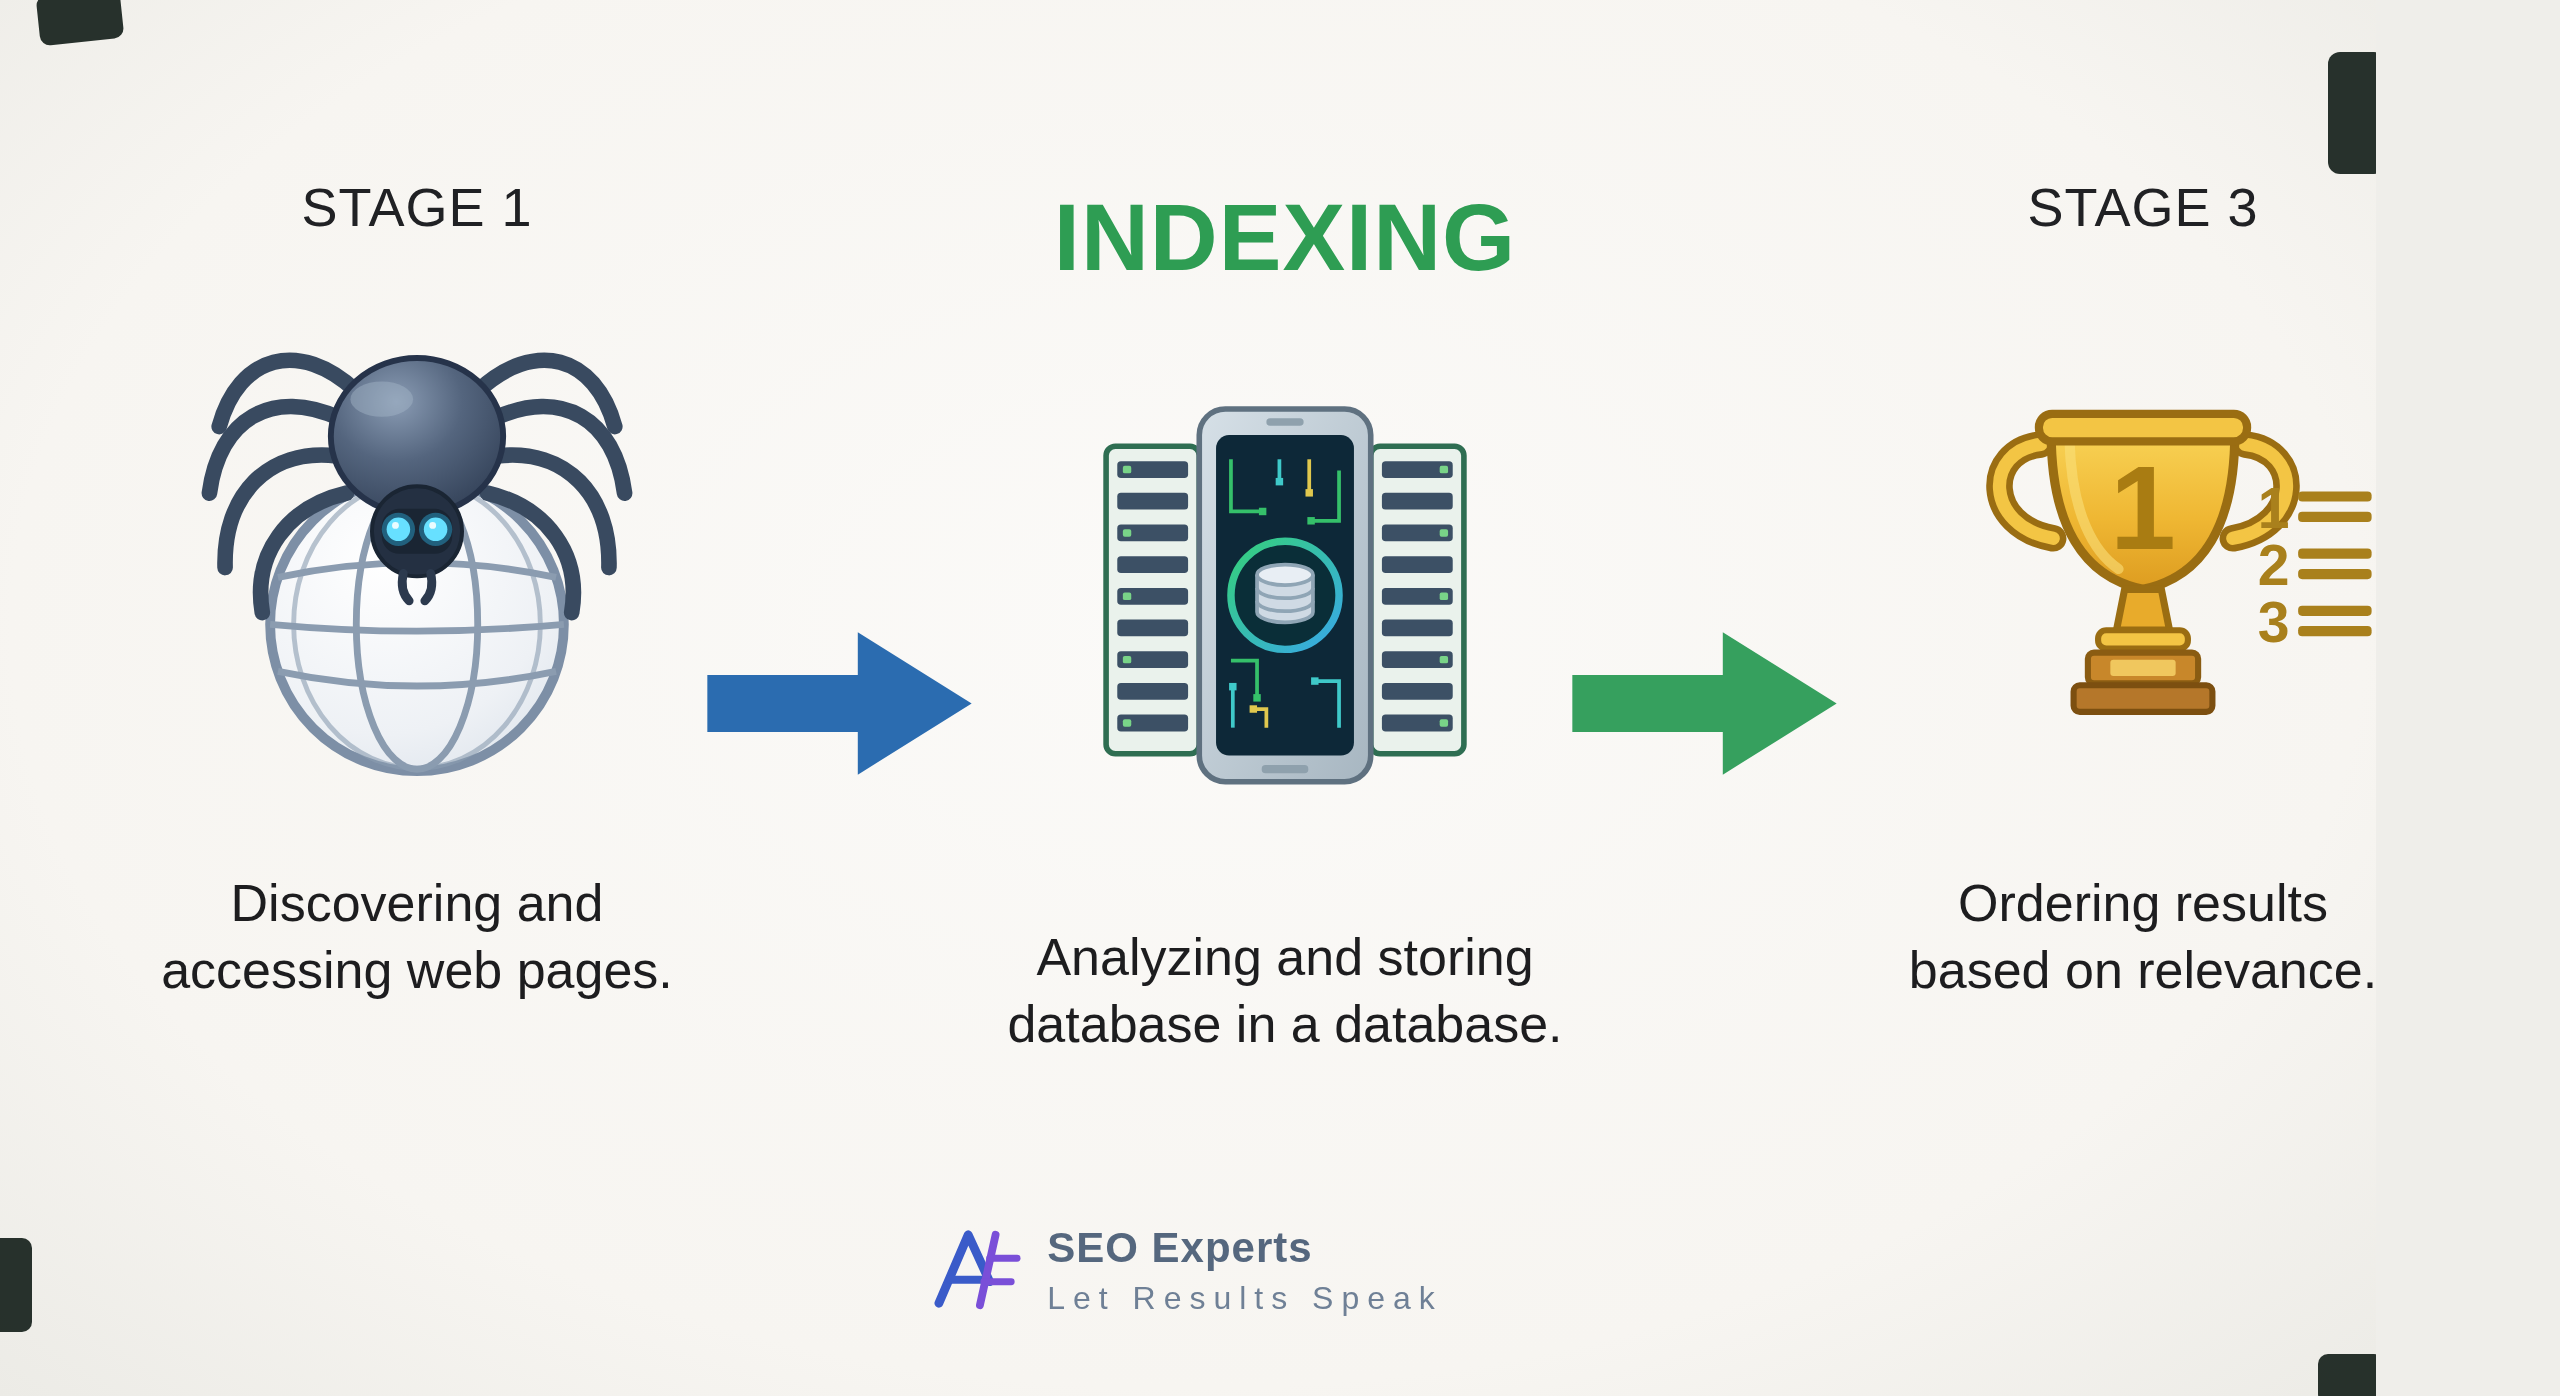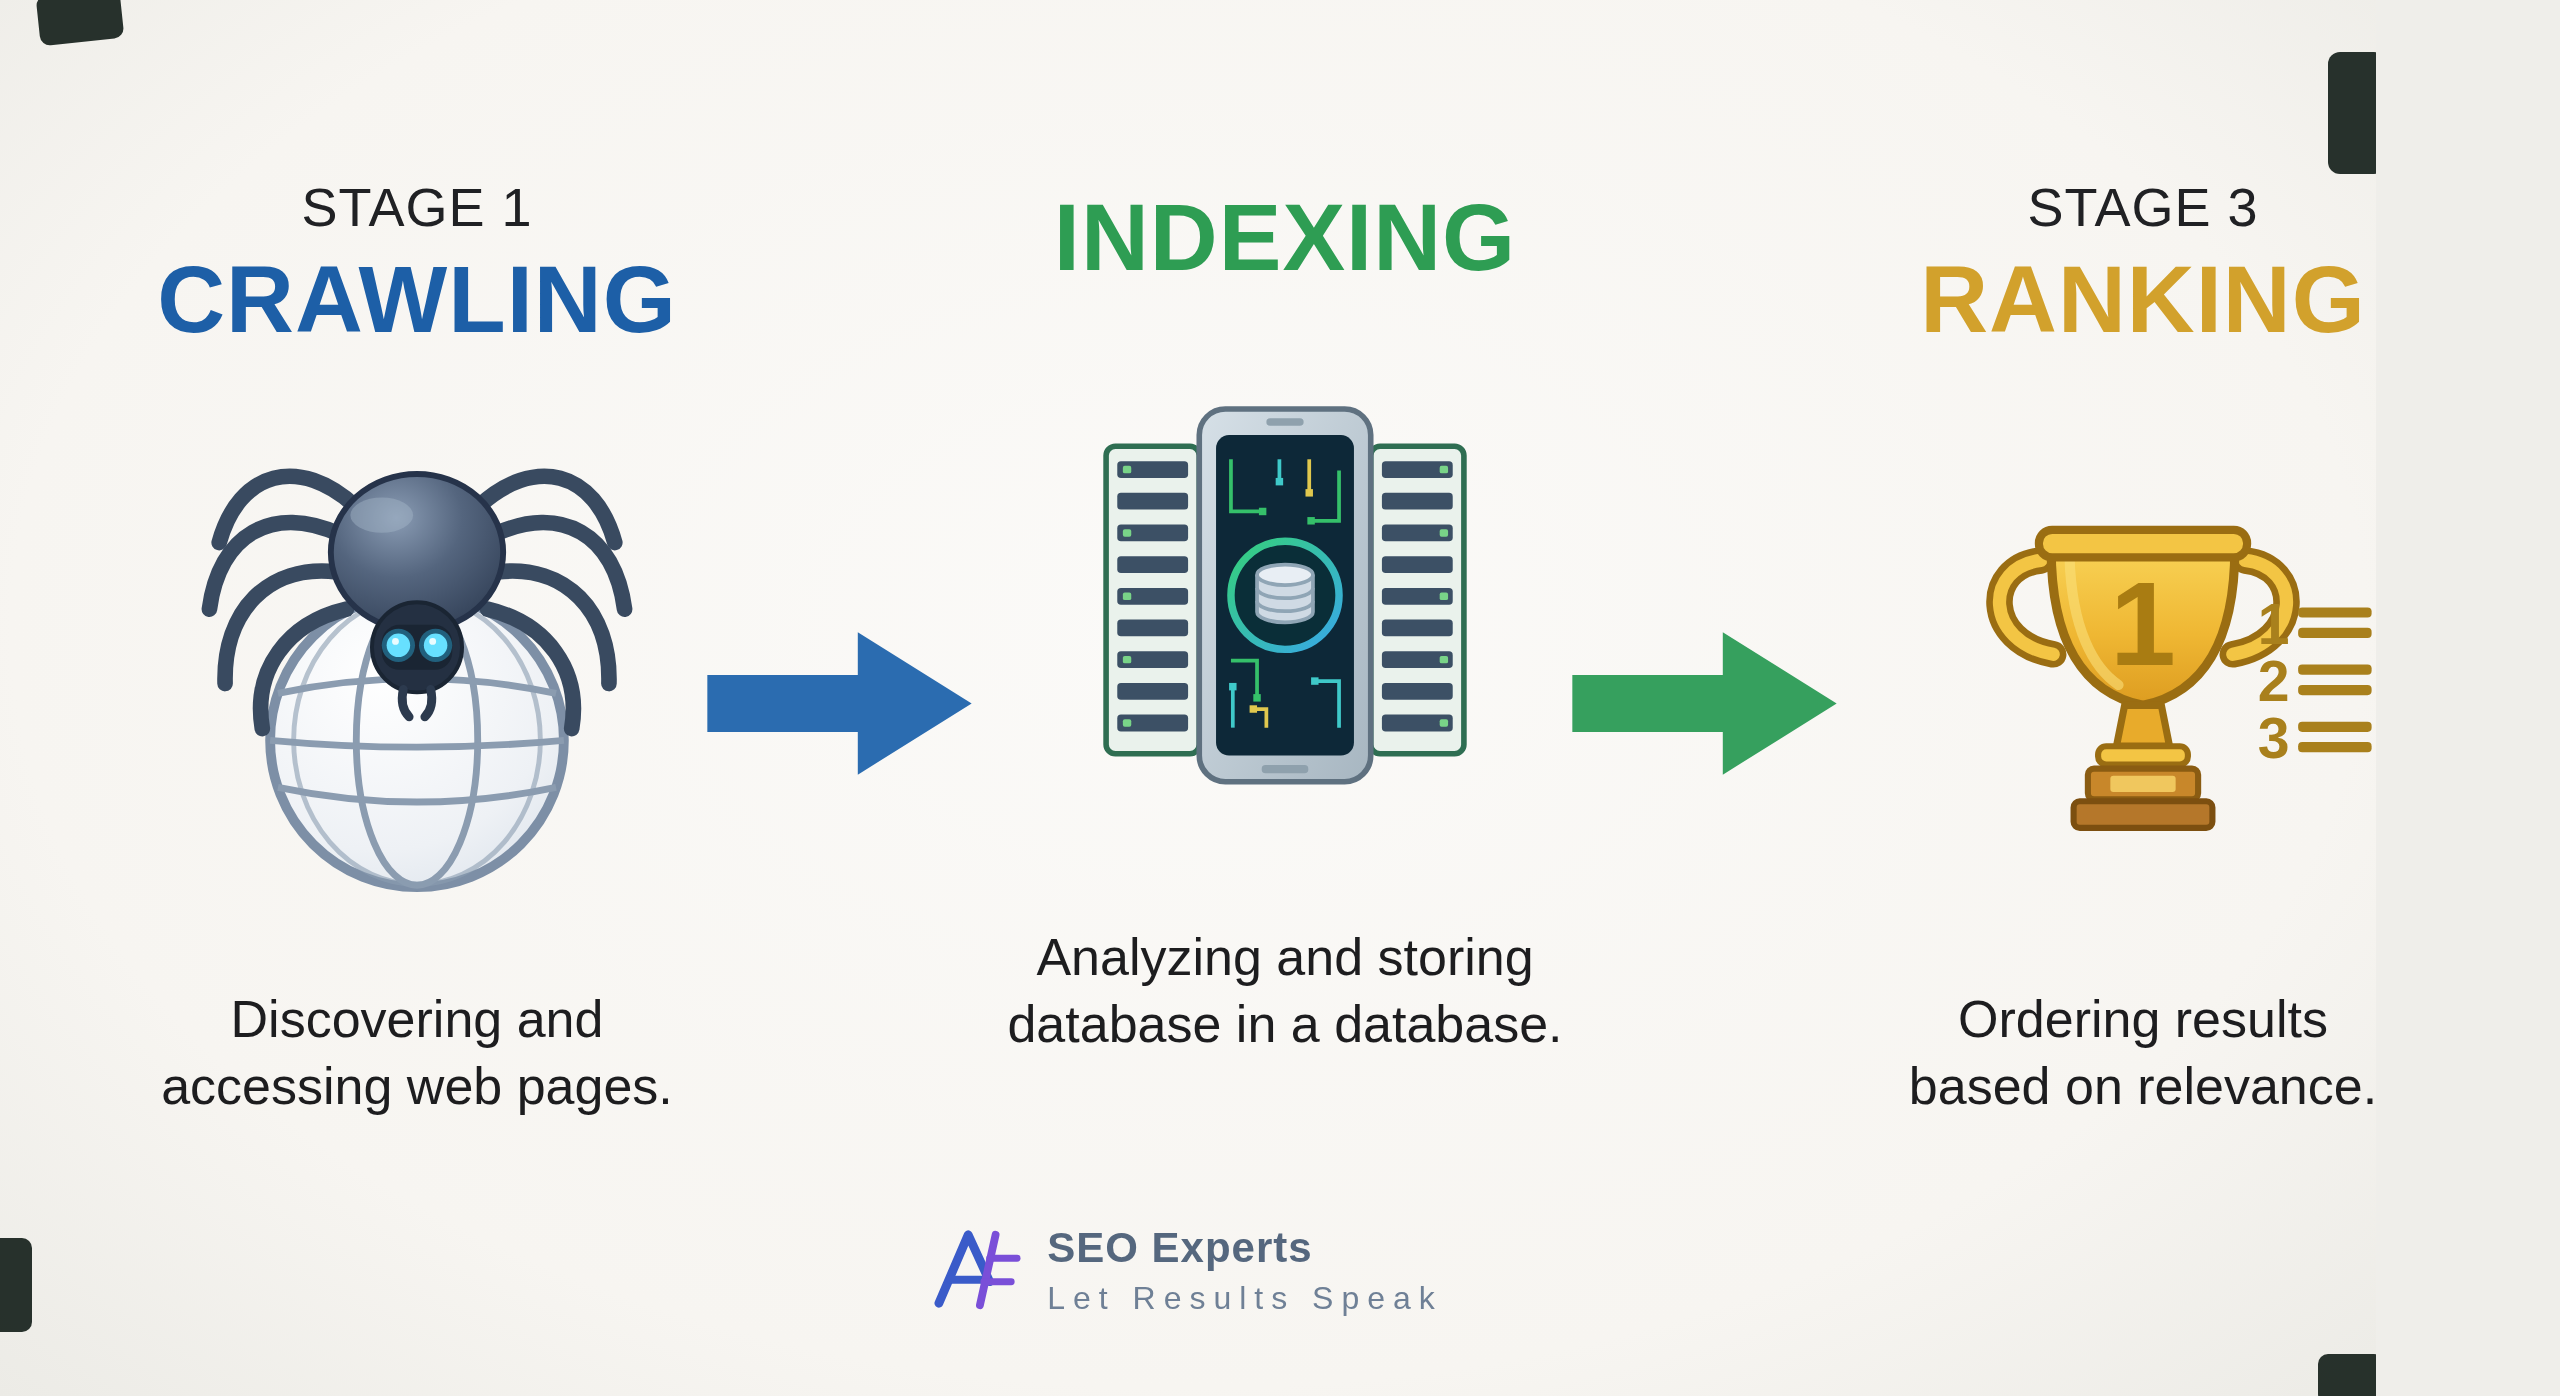--- a/index.html
+++ b/index.html
@@ -35,21 +35,20 @@
 
 <div class="canvas">
 
   <div class="corner tl"></div>
   <div class="corner tr"></div>
   <div class="corner bl"></div>
   <div class="corner br"></div>
 
   <div class="stage col-1">
     <div class="stage-label">STAGE 1</div>
-    <div class="stage-title" style="color: rgb(29, 95, 167);">CRAWLING</div>
     <div class="icon-wrap">
       <svg width="470" height="490" viewBox="0 0 480 500">
         <defs>
           <radialGradient id="globeG" cx="38%" cy="28%" r="85%">
             <stop offset="0%" stop-color="#ffffff"></stop>
             <stop offset="70%" stop-color="#eef1f5"></stop>
             <stop offset="100%" stop-color="#dde4ec"></stop>
           </radialGradient>
           <radialGradient id="spidG" cx="38%" cy="28%" r="85%">
             <stop offset="0%" stop-color="#8a9cb4"></stop>
@@ -190,21 +189,20 @@
   </div>
 
   <div class="arrow arrow-2">
     <svg width="265" height="183" viewBox="0 0 260 180">
       <polygon points="0,62 148,62 148,20 260,90 148,160 148,118 0,118" style="fill: rgb(54, 160, 94);"></polygon>
     </svg>
   </div>
 
   <div class="stage col-3">
     <div class="stage-label">STAGE 3</div>
-    <div class="stage-title" style="color: rgb(210, 161, 44);">RANKING</div>
     <div class="icon-wrap">
       <svg width="490" height="347" viewBox="0 0 480 340">
         <defs>
           <linearGradient id="cupG" x1="0" y1="0" x2="0" y2="1">
             <stop offset="0%" stop-color="#f8d255"></stop>
             <stop offset="55%" stop-color="#efb733"></stop>
             <stop offset="100%" stop-color="#dd9c20"></stop>
           </linearGradient>
         </defs>
 

